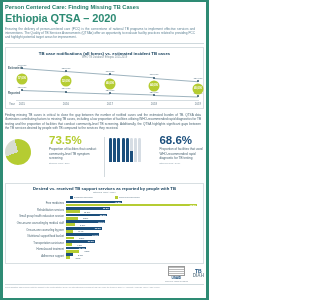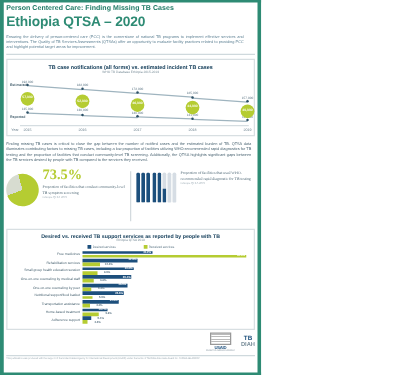--- a/index.html
+++ b/index.html
@@ -29,21 +29,21 @@
   .bub{position:absolute;border-radius:50%;background:#b5cc32;display:flex;align-items:center;justify-content:center;
        font-size:2.7px;font-weight:bold;color:#ffffff;transform:translate(-50%,-50%);line-height:1;}
   .axis{position:absolute;left:8px;right:2px;height:1px;background:#d5dde1;}
   .yr{position:absolute;font-size:2.9px;color:#6b818e;transform:translateX(-50%);}
 
   
   .narr{font-size:3.1px;color:#4a6472;line-height:4.3px;margin-top:4px;text-align:justify;width:196px;}
 
   
   .stats{display:flex;margin-top:5px;height:44px;}
-  .stat{display:flex;flex:1;gap:3px;font-family:Liberation Serif, serif;}
+  .stat{display:flex;flex:1;gap:18px;}
   .divider{width:1px;background:#d3dade;margin:2px 4px;}
   .pct{font-size:11.5px;font-weight:bold;color:#b5cc32;line-height:11px;}
   .pct.blue{color:#1c4f7c;}
   .stxt{font-size:3.1px;color:#4a6472;line-height:4.3px;margin-top:1px;}
   .ssrc{font-size:2.3px;color:#93a4ae;margin-top:1.5px;}
   .pie{width:26px;height:26px;border-radius:50%;flex:0 0 26px;margin-top:4px;
        background:conic-gradient(#b5cc32 0 73.5%, #d7dcd0 73.5% 100%);transform:rotate(-15deg);}
   .tubes{display:flex;gap:1.1px;flex:0 0 auto;margin-top:3px;align-items:flex-start;}
   .tube{width:3.1px;height:24px;border-radius:1.4px 1.4px .6px .6px;background:#d6dde4;position:relative;overflow:hidden;}
   .tube i{position:absolute;left:0;bottom:0;width:100%;background:#1c4f7c;display:block;}
@@ -184,20 +184,21 @@
               <i></i>
             </div>
           <div class="tube empty">
               <i></i>
             </div>
           <div class="tube empty">
               <i></i>
             </div>
         </div>
         <div>
+          <div class="pct blue">68.6%</div>
           <div class="stxt">Proportion of facilities that used WHO-recommended rapid diagnostic for TB testing</div>
           <div class="ssrc">Ethiopia QTSA 2019</div>
         </div>
       </div>
     </div>
 
     <div class="bcard">
       <div class="b-title">Desired vs. received TB support services as reported by people with TB</div>
       <div class="b-sub">Ethiopia QTSA 2019</div>
       <div class="legend">

